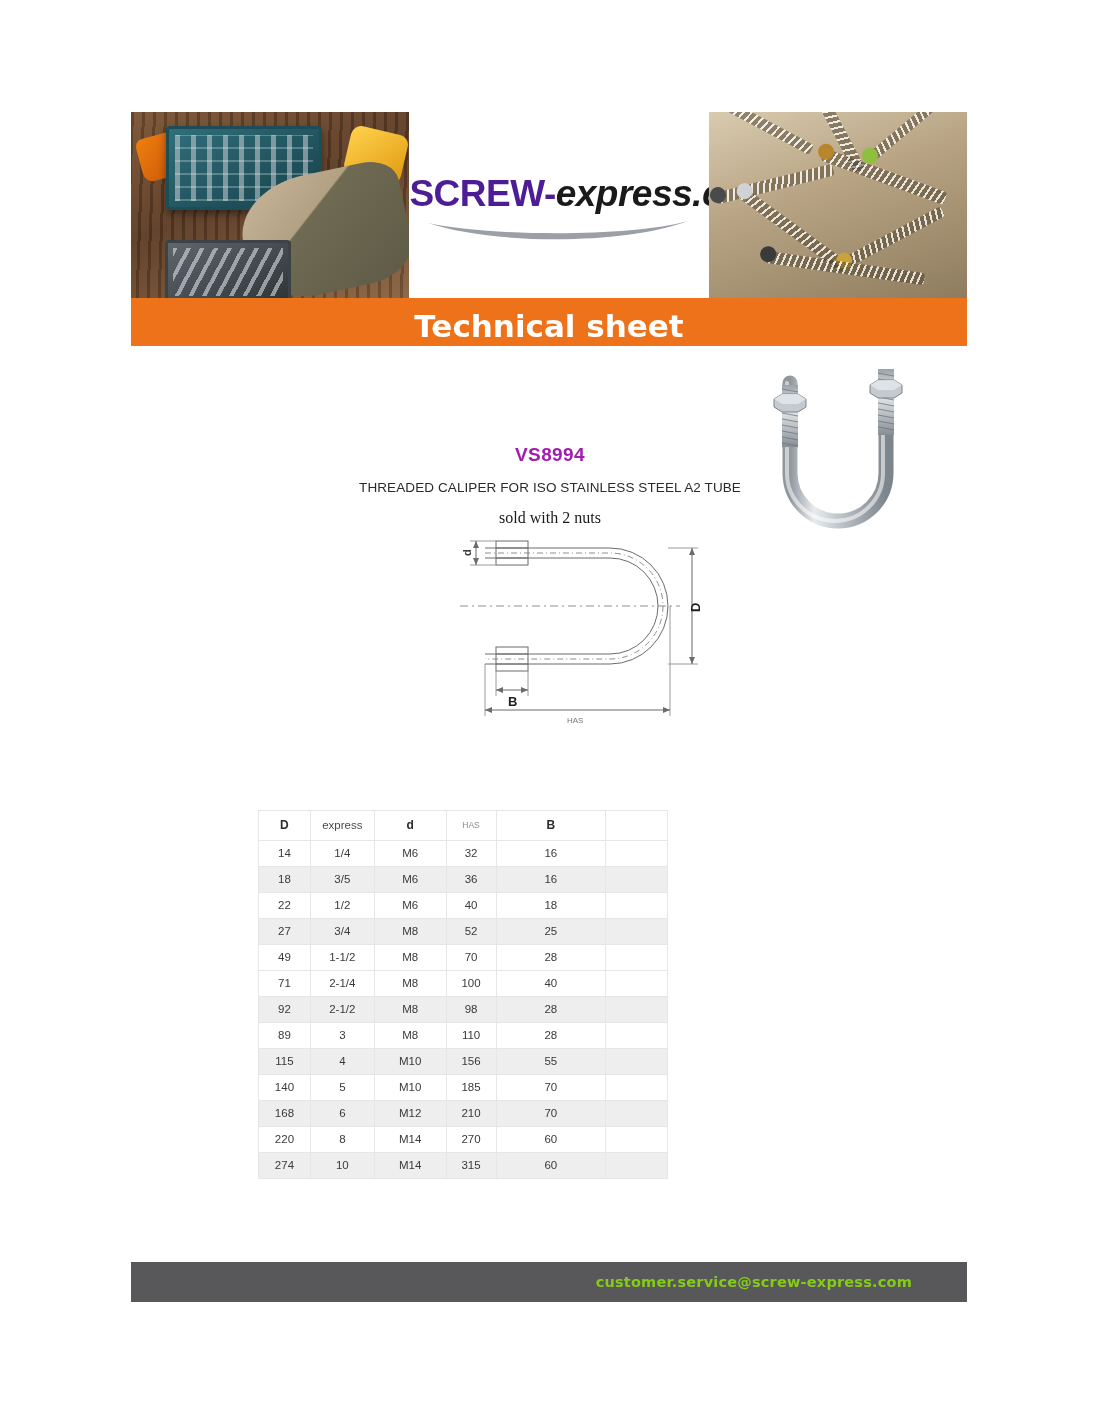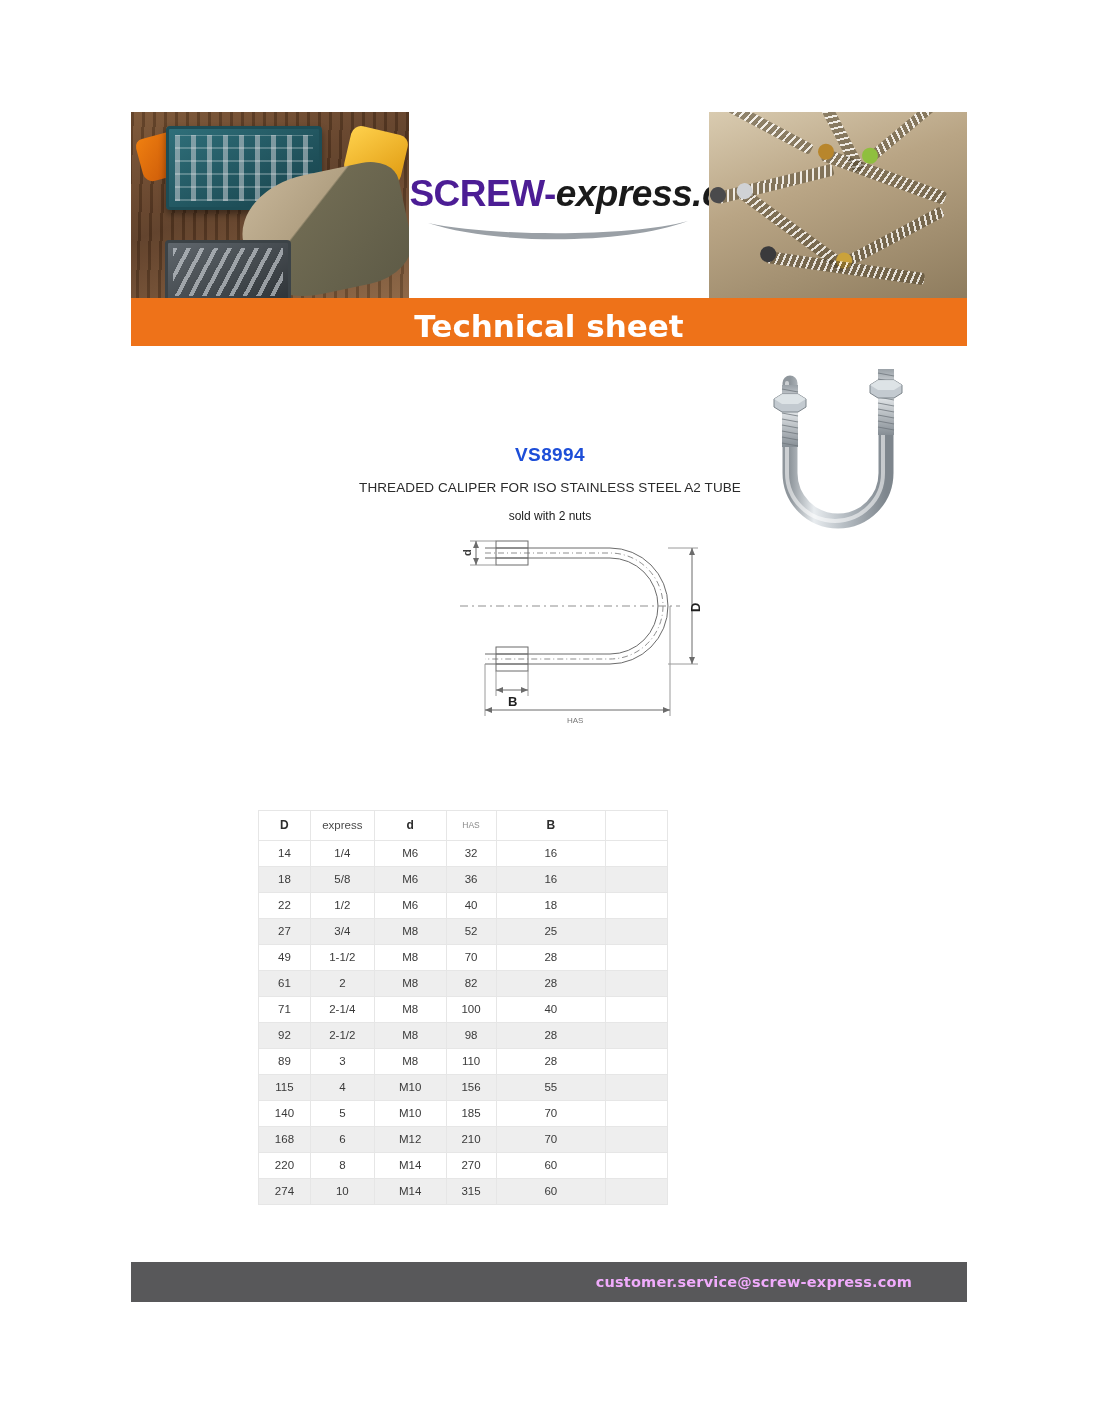--- a/index.html
+++ b/index.html
@@ -198,41 +198,42 @@
   }
   
   .ref-code {
     position: absolute;
     left: 380px;
     top: 444px;
     width: 340px;
     text-align: center;
     font-size: 19px;
     font-weight: bold;
-    color: #1d4ed8;
+    color: #a21caf;
     letter-spacing: 0.4px;
   }
   .ref-desc {
     position: absolute;
     left: 310px;
     top: 480px;
     width: 480px;
     text-align: center;
     font-size: 13.5px;
     color: #2b2b2b;
     letter-spacing: 0.1px;
   }
   .ref-note {
     position: absolute;
     left: 380px;
     top: 509px;
     width: 340px;
     text-align: center;
-    font-size: 12px;
+    font-size: 16px;
     color: #1a1a1a;
+    font-family: Liberation Serif, serif;
   }
   .photo {
     position: absolute;
     left: 748px;
     top: 355px;
     width: 190px;
     height: 200px;
   }
   .drawing {
     position: absolute;
@@ -285,21 +286,21 @@
     left: 131px;
     top: 1262px;
     width: 836px;
     height: 40px;
     background: #58585a;
     display: flex;
     align-items: center;
     justify-content: flex-end;
   }
   .footer .email {
-    color: #f0abfc;
+    color: #84cc16;
     font-size: 14.5px;
     font-weight: bold;
     font-family: "DejaVu Sans", sans-serif;
     margin-right: 55px;
     letter-spacing: 0.2px;
   }
   .sidebar-left {
     position: absolute;
     left: 0; top: 0;
     width: 131px; height: 1422px;
@@ -515,21 +516,21 @@
         <tr>
           <td>14</td>
           <td>1/4</td>
           <td>M6</td>
           <td>32</td>
           <td>16</td>
           <td class="blank"></td>
         </tr>
         <tr class="alt">
           <td>18</td>
-          <td>5/8</td>
+          <td>3/5</td>
           <td>M6</td>
           <td>36</td>
           <td>16</td>
           <td class="blank"></td>
         </tr>
         <tr>
           <td>22</td>
           <td>1/2</td>
           <td>M6</td>
           <td>40</td>
@@ -545,28 +546,20 @@
           <td class="blank"></td>
         </tr>
         <tr>
           <td>49</td>
           <td>1-1/2</td>
           <td>M8</td>
           <td>70</td>
           <td>28</td>
           <td class="blank"></td>
         </tr>
-        <tr class="alt">
-          <td>61</td>
-          <td>2</td>
-          <td>M8</td>
-          <td>82</td>
-          <td>28</td>
-          <td class="blank"></td>
-        </tr>
         <tr>
           <td>71</td>
           <td>2-1/4</td>
           <td>M8</td>
           <td>100</td>
           <td>40</td>
           <td class="blank"></td>
         </tr>
         <tr class="alt">
           <td>92</td>

